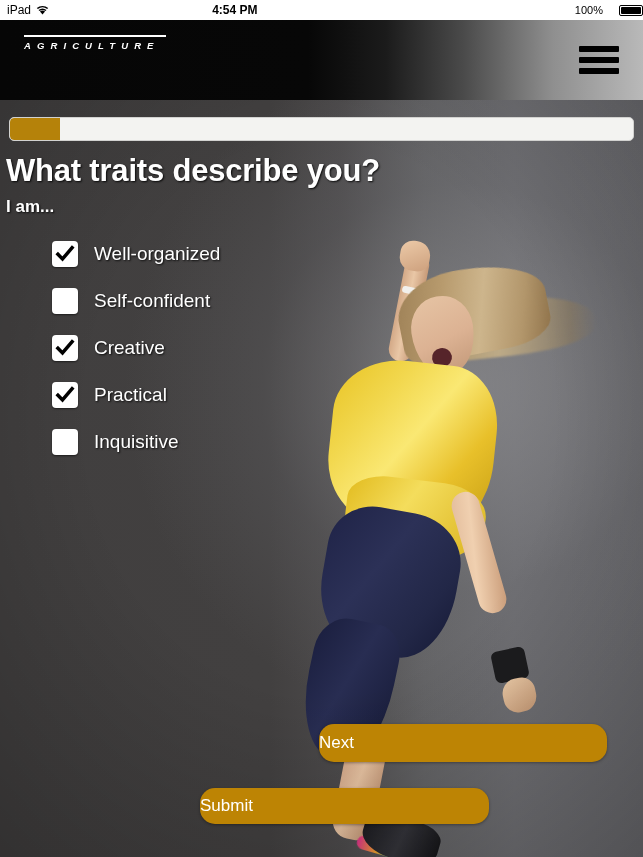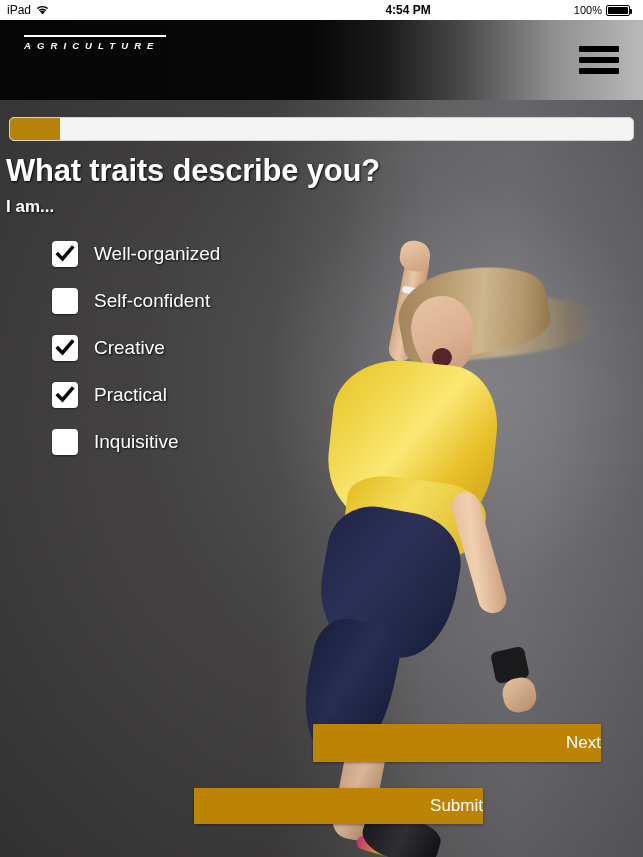--- a/index.html
+++ b/index.html
@@ -34,31 +34,31 @@
   }
   .status-left {
     display: flex;
     align-items: center;
     gap: 5px;
     padding-left: 7px;
     width: 33%;
   }
   .status-center {
     width: 34%;
-    text-align: right;
+    text-align: left;
     font-weight: bold;
     font-size: 12px;
   }
   .status-right {
     width: 33%;
     display: flex;
     align-items: center;
     justify-content: flex-end;
-    gap: 4px;
-    padding-right: 13px;
+    gap: 16px;
+    padding-right: 0;
   }
   .wifi-icon {
     display: inline-block;
     width: 13px;
     height: 10px;
     position: relative;
   }
   .wifi-icon svg { display: block; }
   .battery-pct { font-size: 11px; }
   .battery {
@@ -414,27 +414,28 @@
     font-size: 19px;
     color: #ffffff;
     text-shadow: 1px 1px 2px rgba(0,0,0,0.8);
     white-space: nowrap;
   }
 
   .btn {
     position: absolute;
     background: #bd8404;
     border: none;
-    border-radius: 1px;
+    border-radius: 15px;
     color: #ffffff;
     font-family: "Liberation Sans", sans-serif;
     font-size: 17px;
-    text-align: right;
+    text-align: left;
     cursor: pointer;
     box-shadow: 0 1px 3px rgba(0,0,0,0.35);
+    margin-left: 6px;
   }
   .btn-next {
     left: 313px;
     top: 624px;
     width: 288px;
     height: 38px;
   }
   .btn-submit {
     left: 194px;
     top: 688px;

